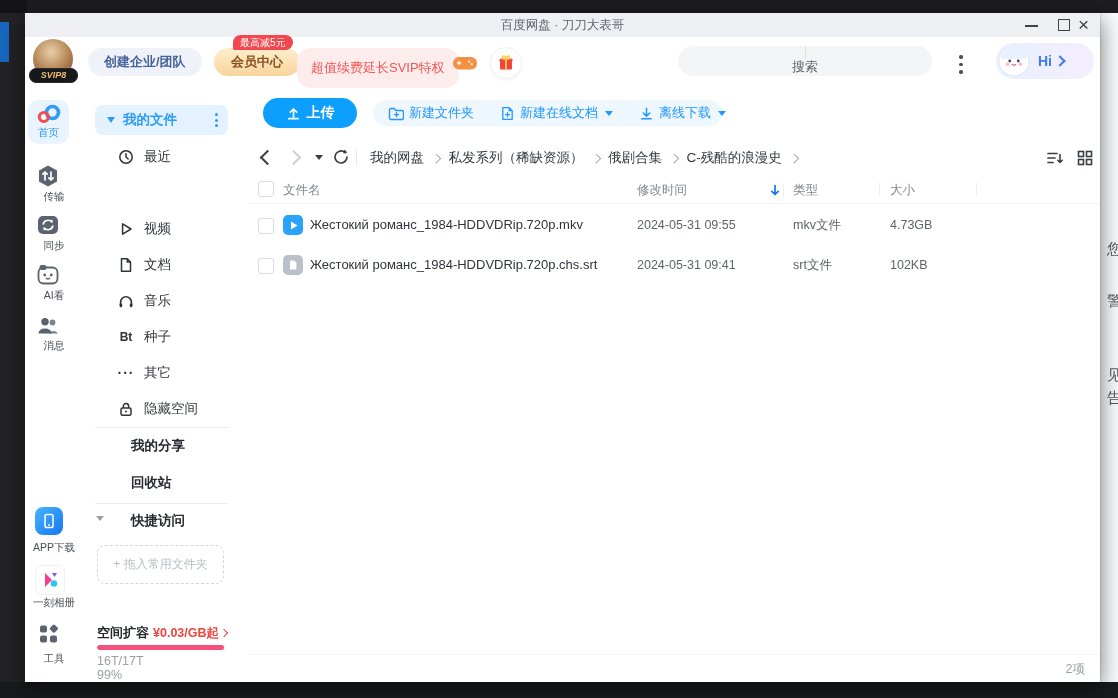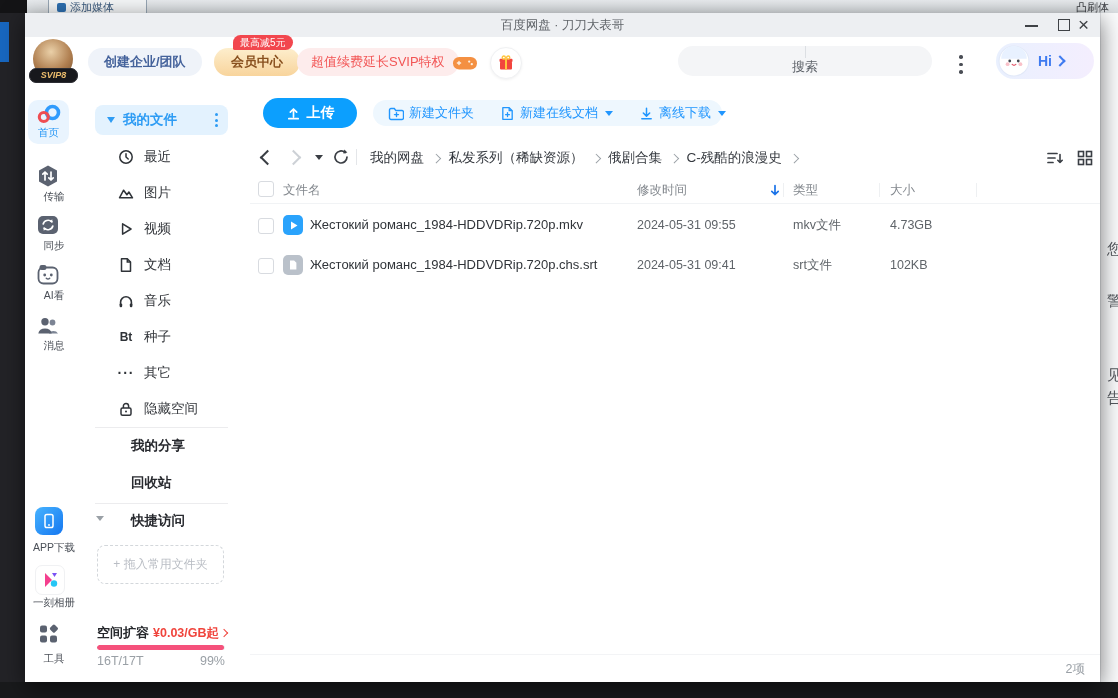--- a/index.html
+++ b/index.html
@@ -24,21 +24,21 @@
   #btn-min{left:1000px;top:12px;width:13px;height:2px;background:#3f4246;}
   #btn-max{left:1033px;top:6px;width:10px;height:10px;border:1.6px solid #3f4246;}
   #btn-close{left:1053px;top:1px;font-size:19px;color:#3f4246;line-height:22px;}
   
   .pill{position:absolute;height:28px;border-radius:14px;display:flex;align-items:center;font-size:13px;white-space:nowrap;}
   #avatar{left:8px;top:26px;width:40px;height:40px;border-radius:50%;background:radial-gradient(circle at 45% 32%,#ead0a8,#b07f50 55%,#6f4a2b);}
   #svip-badge{left:4px;top:55px;width:47px;height:13px;background:#17181c;border:1px solid #2c2d33;border-radius:7px;color:#ecbd6d;font-size:9px;font-weight:bold;font-style:italic;text-align:center;line-height:13px;}
   #btn-team{left:63px;top:35px;padding:0 16px;background:#eff3f9;color:#44629b;font-weight:bold;}
   #btn-member{left:189px;top:35px;padding:0 17px;background:linear-gradient(#fdeecd,#f8d49c);color:#89511f;font-weight:bold;}
   #badge-member{left:208px;top:22px;height:15px;padding:0 7px;background:#f2474e;border-radius:8px 8px 8px 2px;color:#fff;font-size:10px;line-height:15px;}
-  #btn-svip{left:272px;top:35px;padding:0 14px;background:#fdecec;color:#f25555;}
+  #btn-svip{left:272px;top:35px;padding:6px 14px;background:#fdecec;color:#f25555;}
   #icon-game{left:427px;top:39px;}
   #icon-gift{left:465px;top:34px;width:30px;height:30px;border-radius:50%;background:#fff;border:1px solid #f0f1f3;box-shadow:0 1px 3px rgba(0,0,0,.06);display:flex;align-items:center;justify-content:center;}
   #search{left:653px;top:33px;width:254px;height:30px;border-radius:15px;background:#f4f5f7;display:flex;align-items:center;flex-direction:column;}
   #search .ph{flex:1;padding-left:16px;font-size:12.5px;color:#b6bac0;white-space:nowrap;overflow:hidden;}
   #search .sep{width:1px;height:14px;background:#dcdfe3;}
   #search .go{padding:0 14px;font-size:13px;color:#5c6168;}
   .vdots{position:absolute;display:flex;flex-direction:column;gap:4px;}
   .vdots i{width:3.5px;height:3.5px;border-radius:50%;background:#4a4e55;}
   #hdr-dots{left:934px;top:42px;}
   #assistant{left:971px;top:30px;width:98px;height:36px;border-radius:18px;background:linear-gradient(90deg,#e9f0fe,#f4eefe);display:flex;align-items:center;}
@@ -64,21 +64,21 @@
   .nav-div{position:absolute;left:70px;width:133px;height:1px;background:#ececee;}
   .nav-link{position:absolute;left:90px;font-size:13.5px;font-weight:bold;color:#27292e;white-space:nowrap;margin-left:16px;}
   #quick-caret{left:71px;top:503px;border-left:4px solid transparent;border-right:4px solid transparent;border-top:5px solid #9aa0a6;width:0;height:0;}
   #dropzone{left:72px;top:532px;width:125px;height:37px;border:1.5px dashed #d3d7db;border-radius:8px;display:flex;align-items:center;justify-content:center;font-size:12px;color:#b9bdc4;white-space:nowrap;}
   #storage-row{left:72px;top:611px;width:132px;display:flex;align-items:center;white-space:nowrap;}
   #storage-row .up{font-size:13px;font-weight:bold;color:#26282c;}
   #storage-row .price{font-size:12.5px;font-weight:bold;color:#f0443c;margin-left:4px;}
   #storage-row .chev{width:5px;height:5px;border-top:1.8px solid #f0443c;border-right:1.8px solid #f0443c;transform:rotate(45deg);margin-left:2px;}
   #storage-bar{left:72px;top:632px;width:128px;height:5px;border-radius:3px;background:#eceef0;overflow:hidden;}
   #storage-fill{height:5px;border-radius:3px;background:#f5517b;}
-  #storage-info{left:72px;top:641px;width:128px;display:flex;justify-content:space-between;font-size:12.5px;color:#9aa0a6;}
+  #storage-info{left:72px;top:641px;width:128px;display:flex;justify-content:space-between;font-size:12.5px;color:#9aa0a6;flex-direction:column;}
   
   #btn-upload{left:238px;top:85px;width:94px;height:30px;border-radius:15px;background:#0c9ffe;color:#fff;font-size:14px;font-weight:bold;display:flex;align-items:center;justify-content:center;gap:6px;}
   #toolgroup{left:348px;top:87px;width:349px;height:26px;border-radius:13px;background:#eef7fe;display:flex;align-items:center;color:#2196fe;font-size:13px;}
   #toolgroup .item{display:flex;align-items:center;gap:5px;white-space:nowrap;}
   #toolgroup .sep{width:1px;height:12px;background:#cfe3f4;margin:0 13px;}
   #toolgroup .item:first-child{margin-left:15px;}
   .caret-b{display:inline-block;width:0;height:0;border-left:4px solid transparent;border-right:4px solid transparent;border-top:5px solid #2196fe;margin-left:2px;}
   
   .chev-big-l{position:absolute;width:9px;height:9px;border-left:2.2px solid #3a3e44;border-bottom:2.2px solid #3a3e44;transform:rotate(45deg);}
   .chev-big-r{position:absolute;width:9px;height:9px;border-top:2.2px solid #cdd1d6;border-right:2.2px solid #cdd1d6;transform:rotate(45deg);}
@@ -95,27 +95,20 @@
   .fname{font-size:13px;color:#303439;}
   .fic{position:absolute;width:20px;height:20px;border-radius:5px;display:flex;align-items:center;justify-content:center;}
   #foot-line{left:225px;top:641px;width:850px;height:1px;background:#f3f4f6;}
   #count{left:1000px;top:648px;width:60px;text-align:right;font-size:12.5px;color:#9aa0a6;}
 </style>
 </head>
 <body>
 
 <div id="screen">
 
-  <div class="a" id="bg-topbar">
-    <div class="a" id="bg-addmedia">
-      <span class="glyph"></span>
-      <span>添加媒体</span>
-    </div>
-    <div class="a" id="bg-fragment">凸刷体</div>
-  </div>
   <div class="a" id="bg-corner"></div>
   <div class="a" id="bg-left"></div>
   <div class="a" id="bg-accent"></div>
   <div class="a" id="bg-right"></div>
   <span class="edge-char" style="top:240px">您</span>
   <span class="edge-char" style="top:292px">警</span>
   <span class="edge-char" style="top:366px">见</span>
   <span class="edge-char" style="top:389px">告</span>
   <div class="a" id="bg-bottom"></div>
 
@@ -254,28 +247,20 @@
 
     <div class="nav-item" style="top:126px">
       <span class="ic">
           <svg width="16" height="16" viewBox="0 0 16 16">
             <circle cx="8" cy="8" r="6.2" fill="none" stroke="#2f3338" stroke-width="1.5"></circle>
             <path d="M8 4.8 V8 l2.2 2" stroke="#2f3338" stroke-width="1.5" fill="none" stroke-linecap="round"></path>
           </svg>
         </span>
       <span class="lbl">最近</span>
     </div>
-    <div class="nav-item" style="top:162px">
-      <span class="ic">
-          <svg width="16" height="16" viewBox="0 0 16 16">
-            <path d="M1.5 12.8 L5.6 5.2 L8.9 9.8 L10.9 7 L14.5 12.8 Z" fill="none" stroke="#2f3338" stroke-width="1.5" stroke-linejoin="round"></path>
-          </svg>
-        </span>
-      <span class="lbl">图片</span>
-    </div>
     <div class="nav-item" style="top:198px">
       <span class="ic">
           <svg width="16" height="16" viewBox="0 0 16 16">
             <path d="M4.6 2.8 L13 8 L4.6 13.2 Z" fill="none" stroke="#2f3338" stroke-width="1.5" stroke-linejoin="round"></path>
           </svg>
         </span>
       <span class="lbl">视频</span>
     </div>
     <div class="nav-item" style="top:234px">
       <span class="ic">

